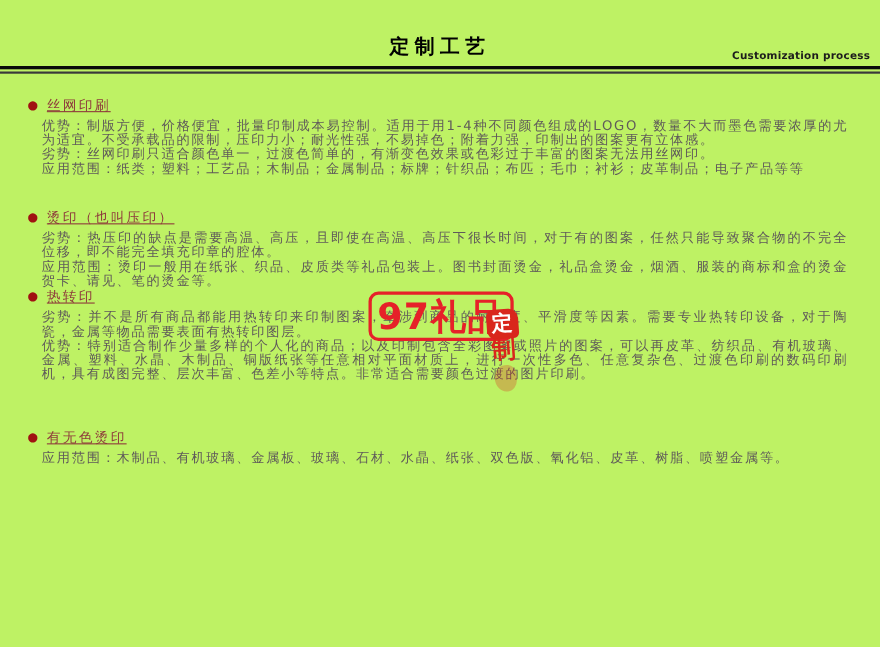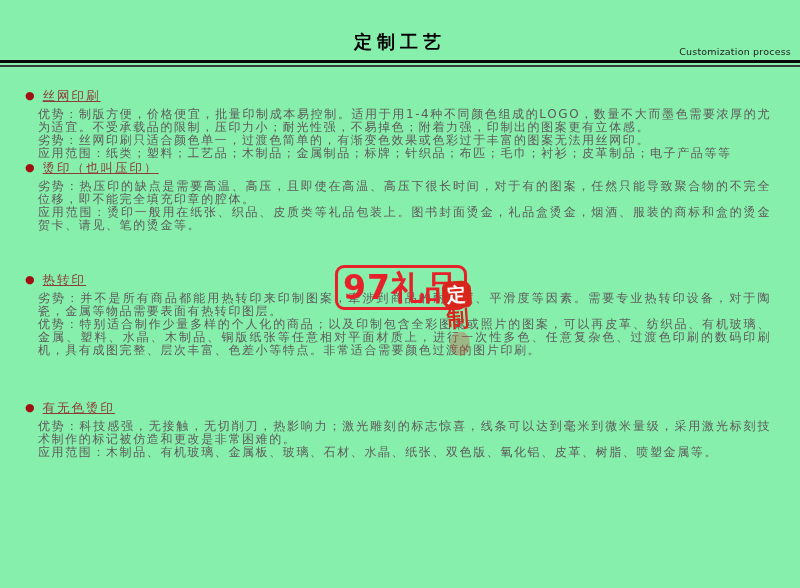--- a/index.html
+++ b/index.html
@@ -1,46 +1,47 @@
 <!DOCTYPE html>
 <html><head>
 <meta charset="utf-8">
 <style>
   html,body{margin:0;padding:0;}
   body{background:#888;}
   .page{
     position:relative;
     width:800px;height:588px;
     margin:0 auto;
-    background:#86efac;
+    background:#bef264;
     font-family:"DejaVu Sans",sans-serif;
     overflow:hidden;
   }
   
   .hdr-title{
     position:absolute;top:30px;left:0;width:100%;
     text-align:center;
     font-size:18px;font-weight:bold;color:#000;
     letter-spacing:5px;
   }
   .hdr-subtitle{
     position:absolute;top:46px;right:9px;
     font-size:9.5px;color:#1c1c1c;
     letter-spacing:0.2px;
+    font-weight:bold;
   }
   .rule-wrap{position:absolute;top:60px;left:0;width:800px;}
   .rule-thick{height:3px;background:#0a0a0a;}
   .rule-thin{height:2px;background:#3a3a3a;margin-top:2px;}
   
   .content{
     position:absolute;top:88px;left:25px;width:747px;
   }
   .section{margin:0;}
-  .sec-1{}
-  .sec-2{margin-bottom:40px;}
+  .sec-1{margin-bottom:30px;}
+  .sec-2{}
   .sec-3{margin-bottom:43px;}
   .sec-head{
     height:14px;line-height:14px;
     margin-bottom:6px;
     white-space:nowrap;
   }
   .bullet{
     color:#a01212;font-size:11px;
     margin-right:8px;vertical-align:1px;
   }
@@ -135,21 +136,20 @@
         <p>劣势：并不是所有商品都能用热转印来印制图案，牵涉到商品的耐热度、平滑度等因素。需要专业热转印设备，对于陶瓷，金属等物品需要表面有热转印图层。</p>
         <p>优势：特别适合制作少量多样的个人化的商品；以及印制包含全彩图案或照片的图案，可以再皮革、纺织品、有机玻璃、金属、塑料、水晶、木制品、铜版纸张等任意相对平面材质上，进行一次性多色、任意复杂色、过渡色印刷的数码印刷机，具有成图完整、层次丰富、色差小等特点。非常适合需要颜色过渡的图片印刷。</p>
       </div>
     </div>
 
     <div class="section sec-4">
       <div class="sec-head">
         <span class="bullet">●</span><span class="sec-title">有无色烫印</span>
       </div>
       <div class="sec-body">
-        <p>优势：科技感强，无接触，无切削刀，热影响力；激光雕刻的标志惊喜，线条可以达到毫米到微米量级，采用激光标刻技术制作的标记被仿造和更改是非常困难的。</p>
         <p>应用范围：木制品、有机玻璃、金属板、玻璃、石材、水晶、纸张、双色版、氧化铝、皮革、树脂、喷塑金属等。</p>
       </div>
     </div>
 
   </div>
 
   <div class="watermark">
     <span>97礼品</span>
   </div>
 

